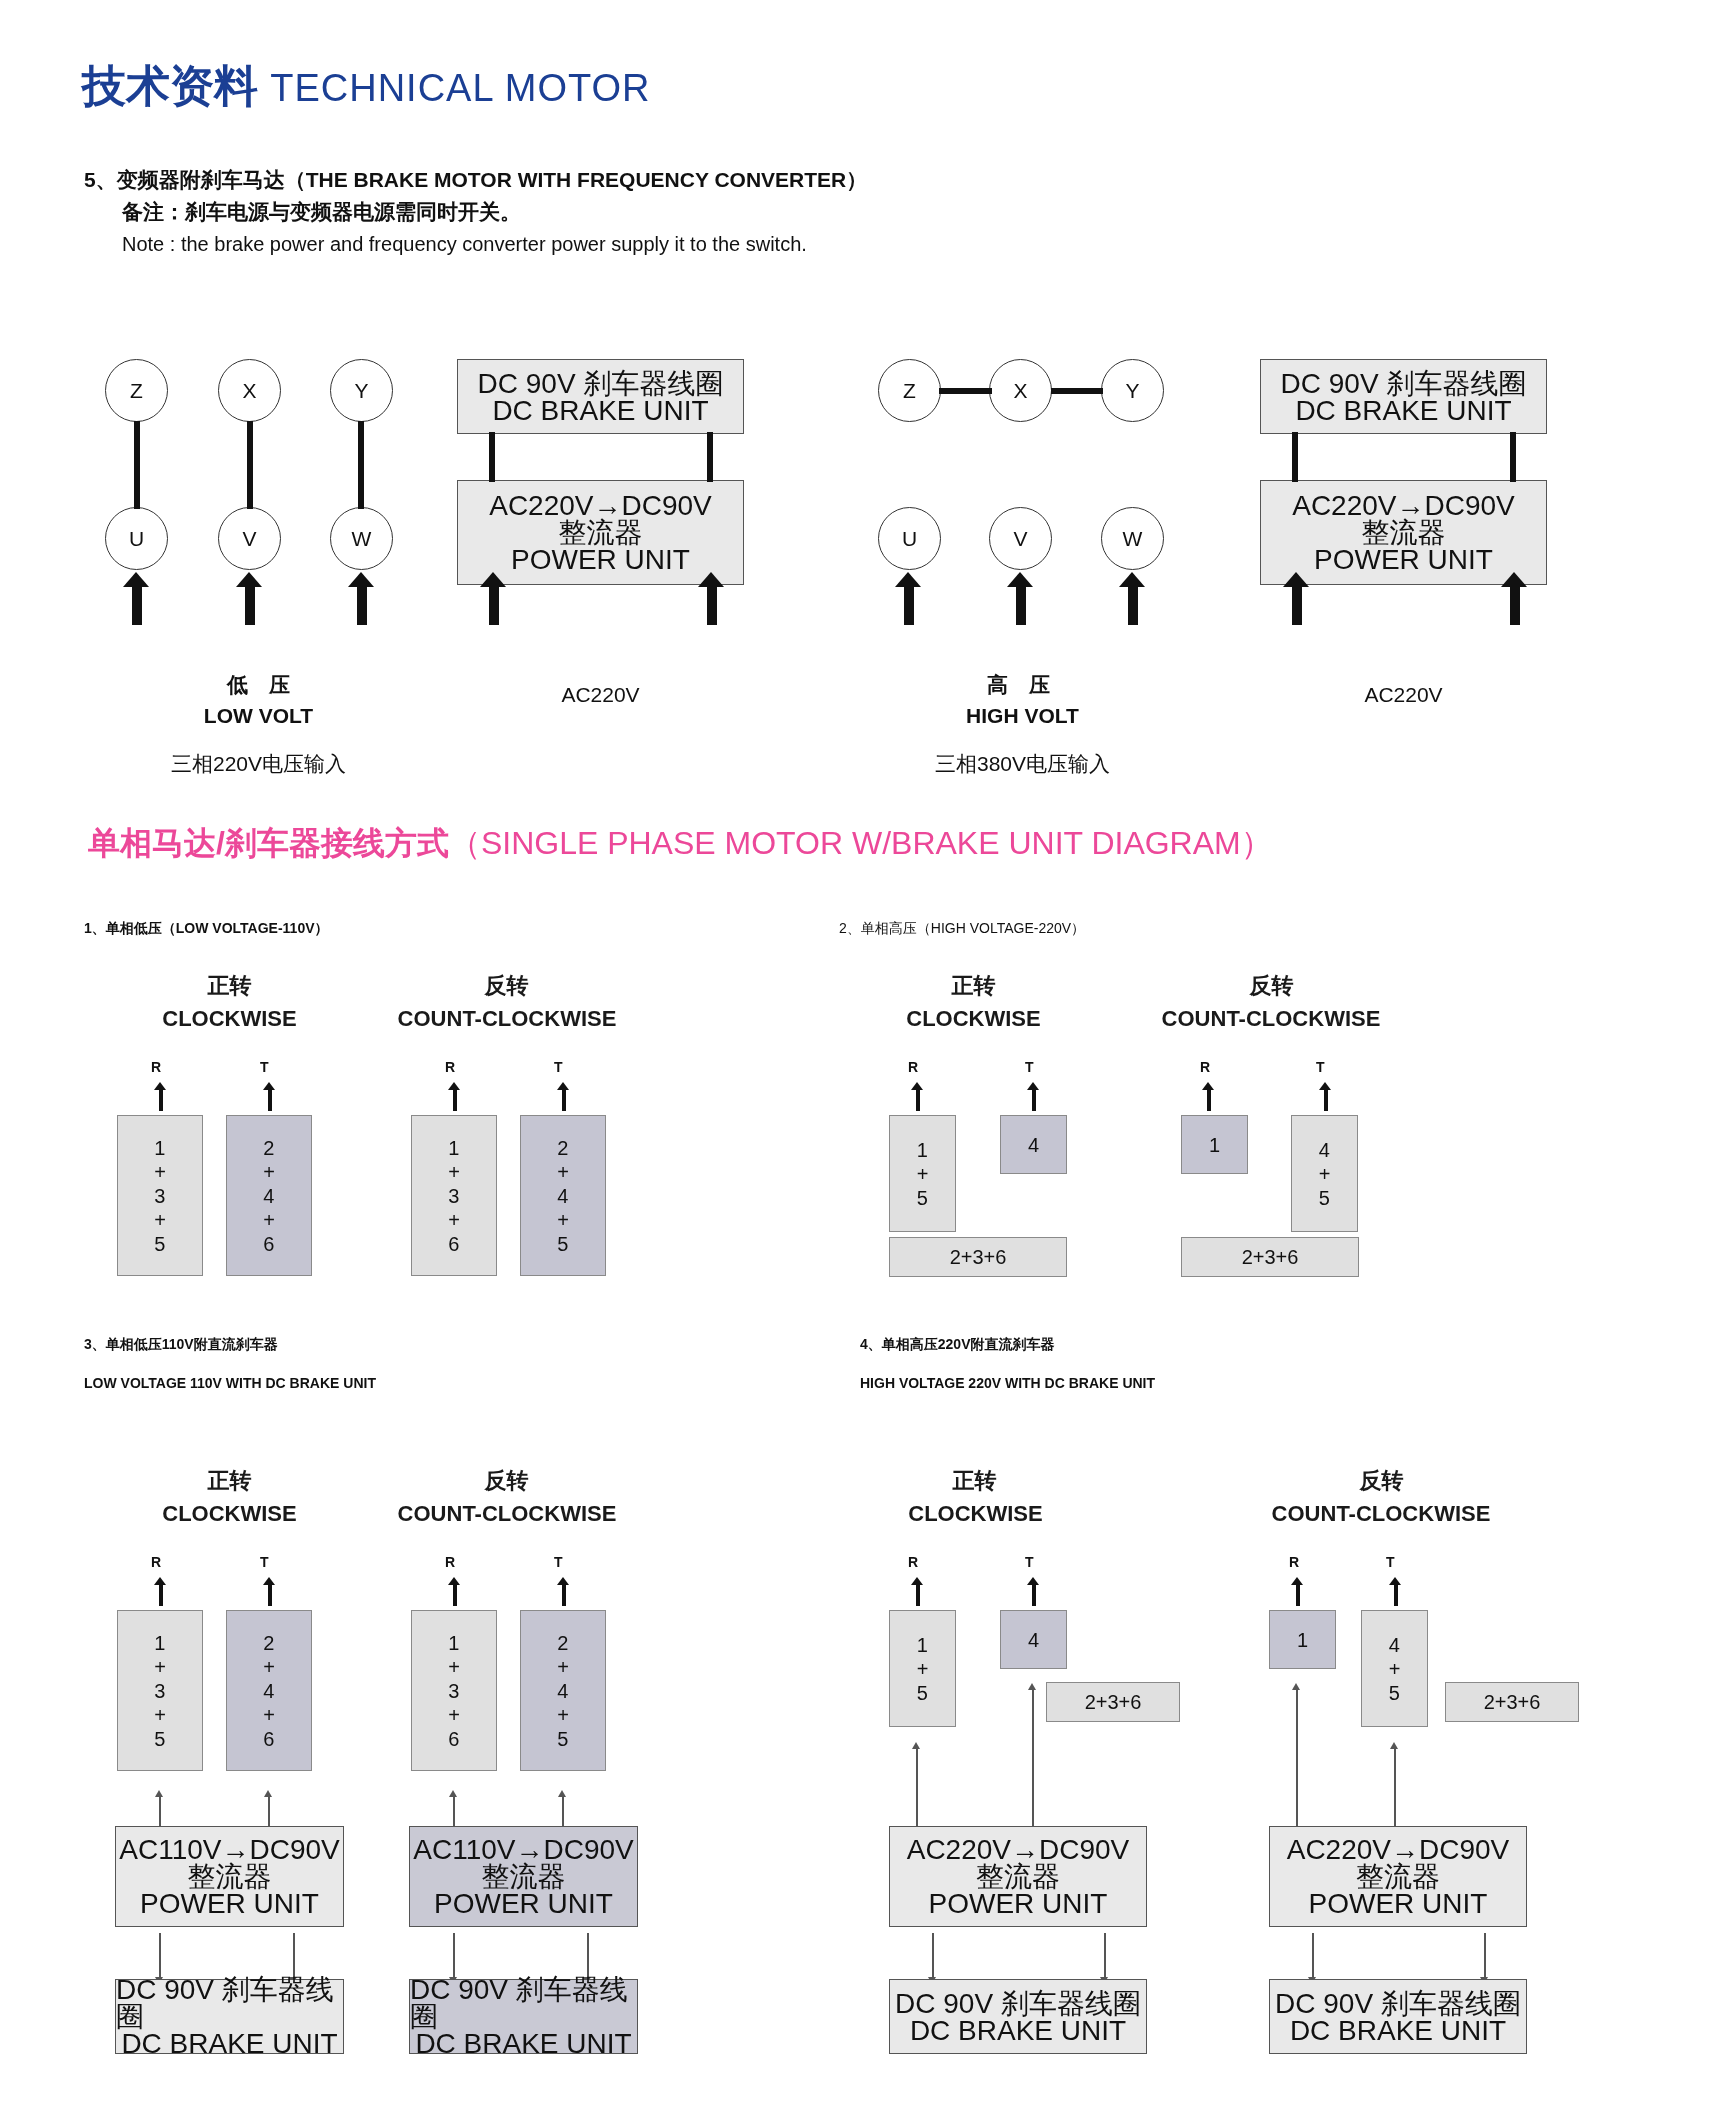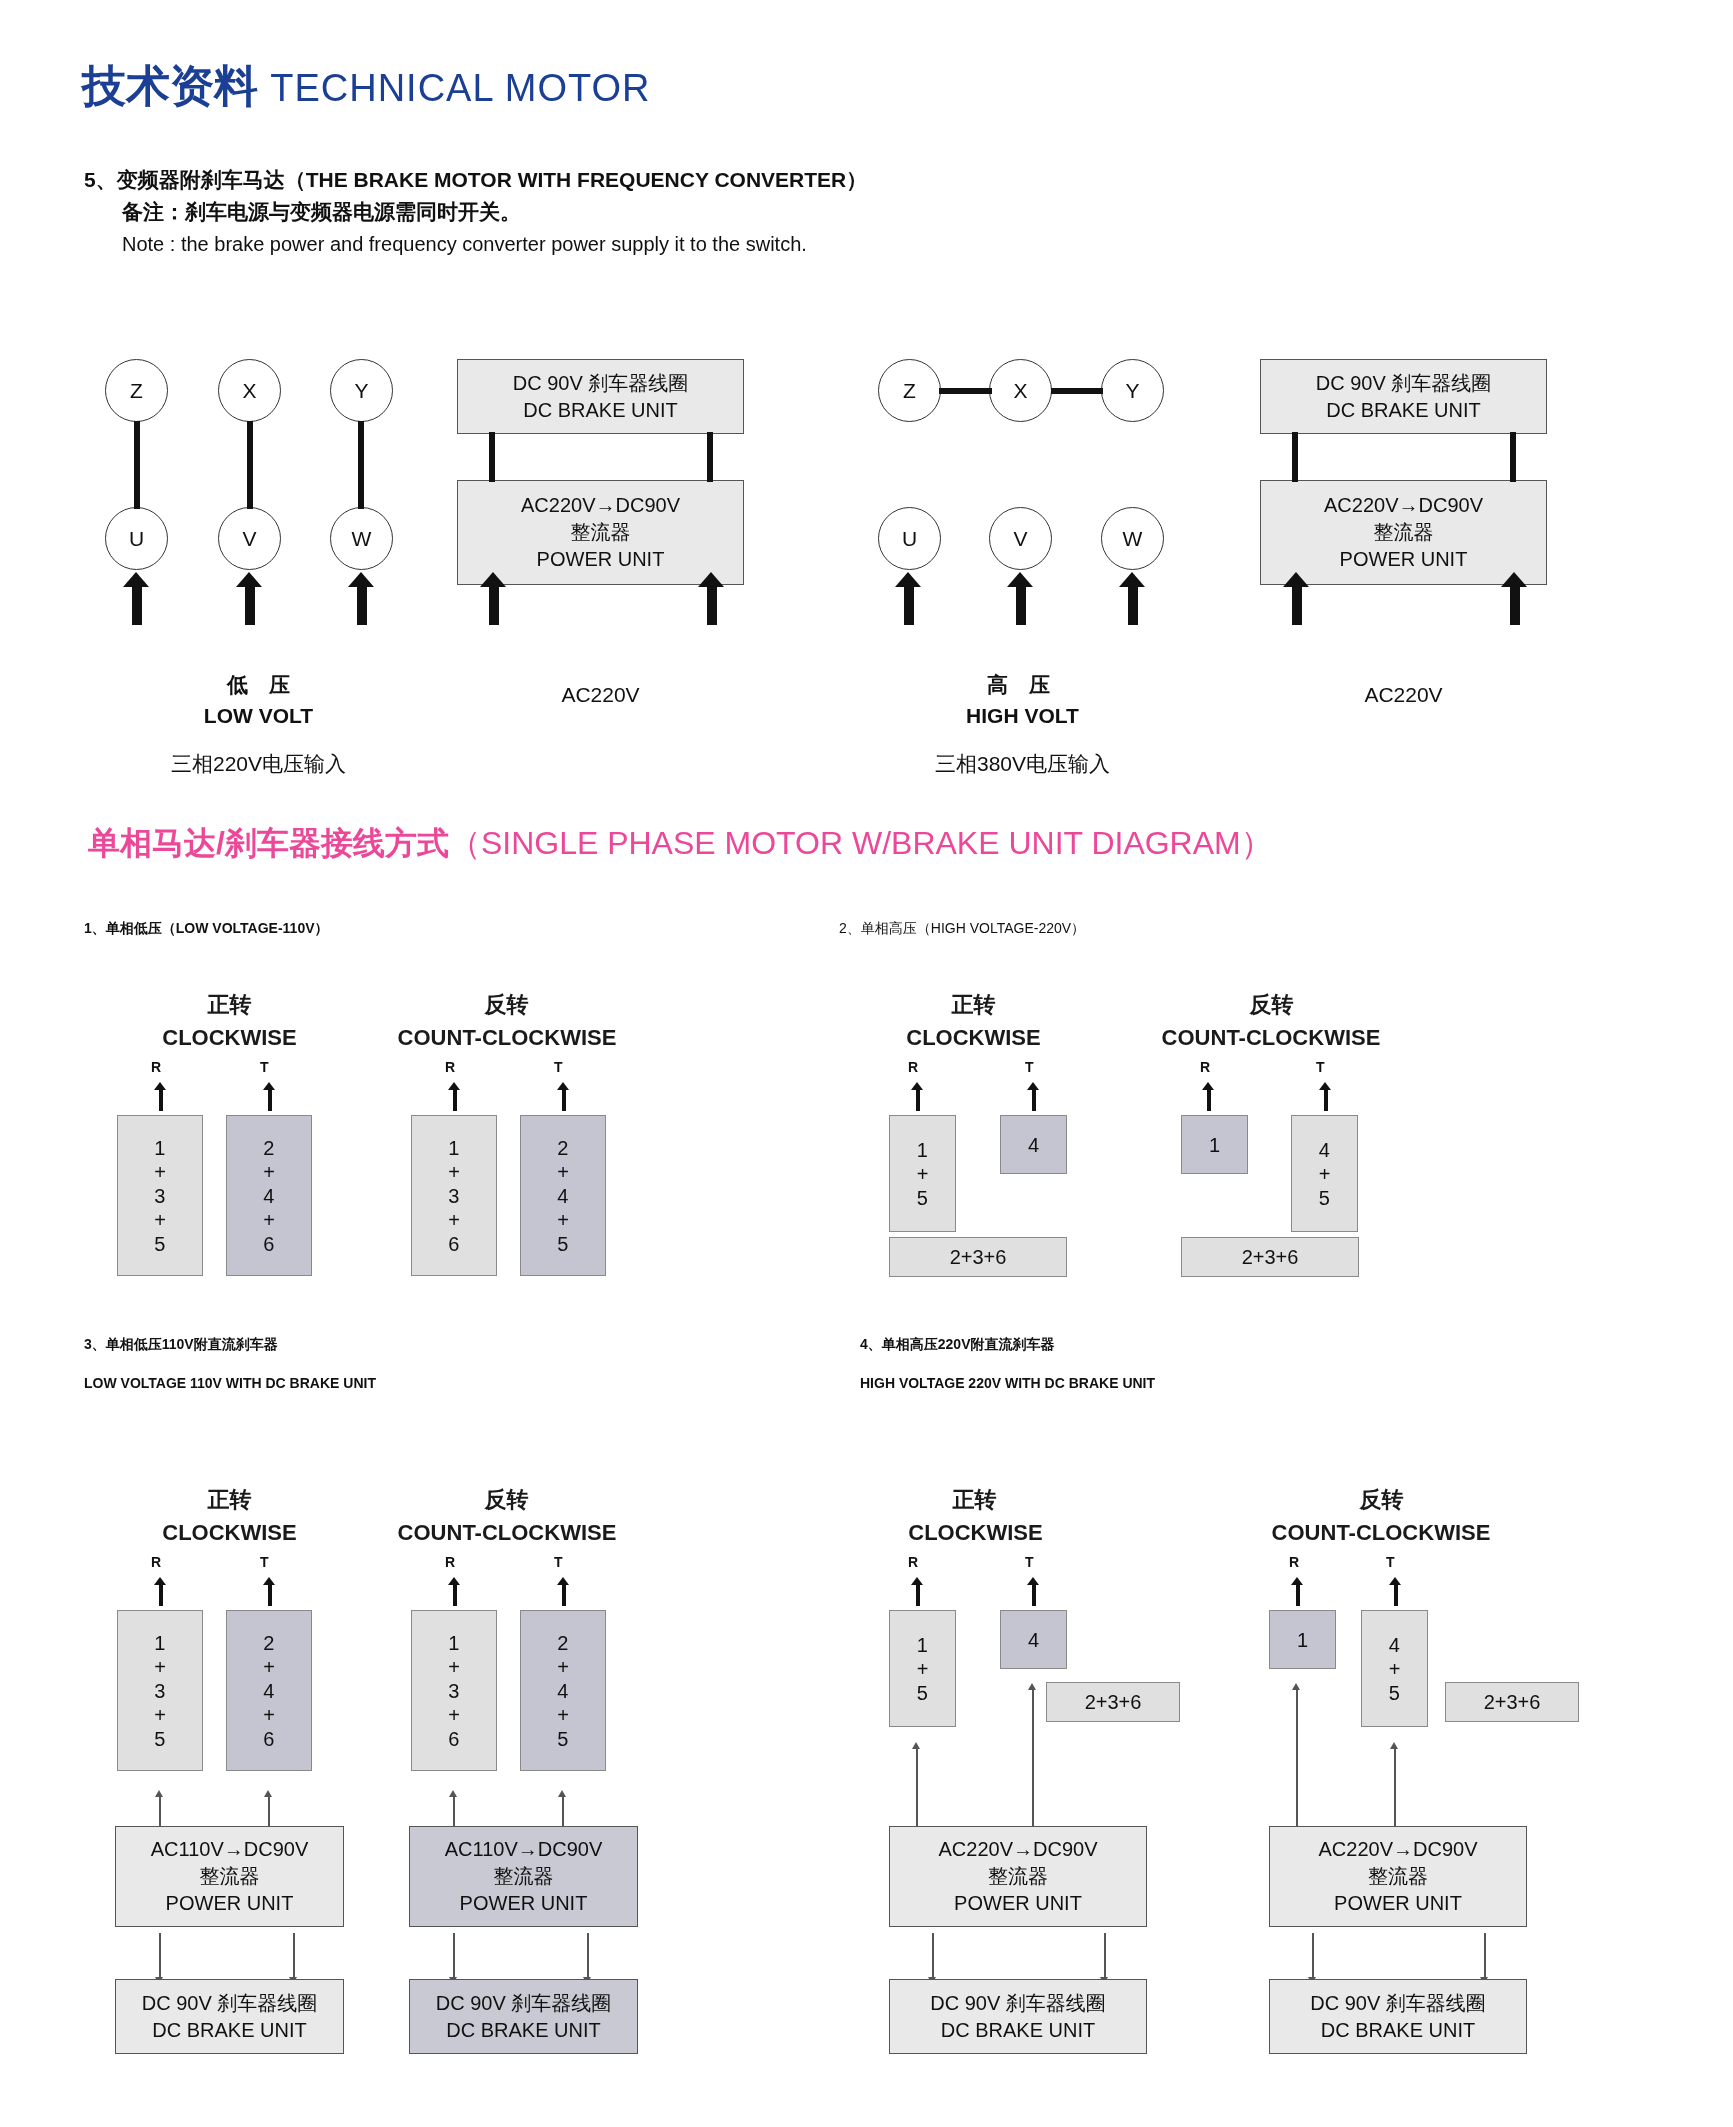--- a/index.html
+++ b/index.html
@@ -66,38 +66,38 @@
     border-bottom:7.6px solid #555;
   }
   .thinarrow.down:before {
     top:auto; bottom:-6.7px;
     border-bottom:none; border-top:7.6px solid #555;
   }
 
   .box {
     position:absolute; border:1.5px solid #555; background:#e9e9e9;
     display:flex; flex-direction:column; align-items:center; justify-content:center;
-    font-size:20px; line-height:27px; color:#111; text-align:center;
+    font-size:28px; line-height:27px; color:#111; 
   }
   .box.dark { background:#c9c9d4; }
 
   .cap { position:absolute; text-align:center; font-size:21px; line-height:31px; color:#111; }
   .cap.b { font-weight:bold; }
 
   .terminal {
     position:absolute; border:1.2px solid #8a8a8a; background:#e0e0e0;
     display:flex; flex-direction:column; align-items:center; justify-content:center;
     font-size:20px; line-height:24px; color:#111;
   }
   .terminal.blue { background:#c5c5d2; }
 
   .lbl { position:absolute; font-size:14px; color:#111; }
   .lbl.b { font-weight:bold; }
   .sub { position:absolute; font-size:22px; text-align:center; line-height:30px; }
-  .sub.b { font-weight:bold;margin-top:19px; }
+  .sub.b { font-weight:bold; }
 </style>
 </head>
 <body>
 
 <div class="page">
 
   <div class="h1">
     <span>技术资料</span>
     <span class="en">TECHNICAL MOTOR</span>
   </div>

